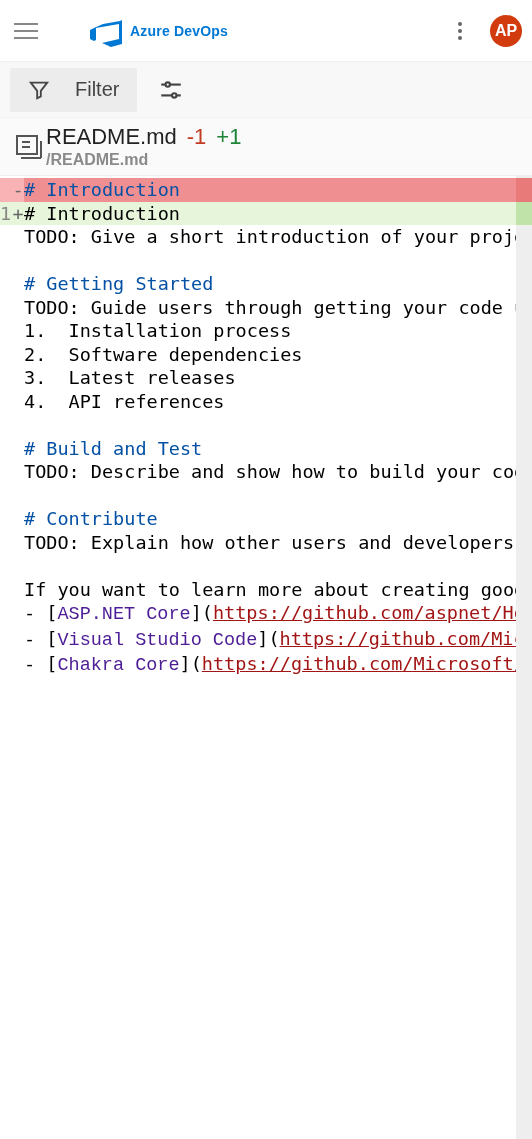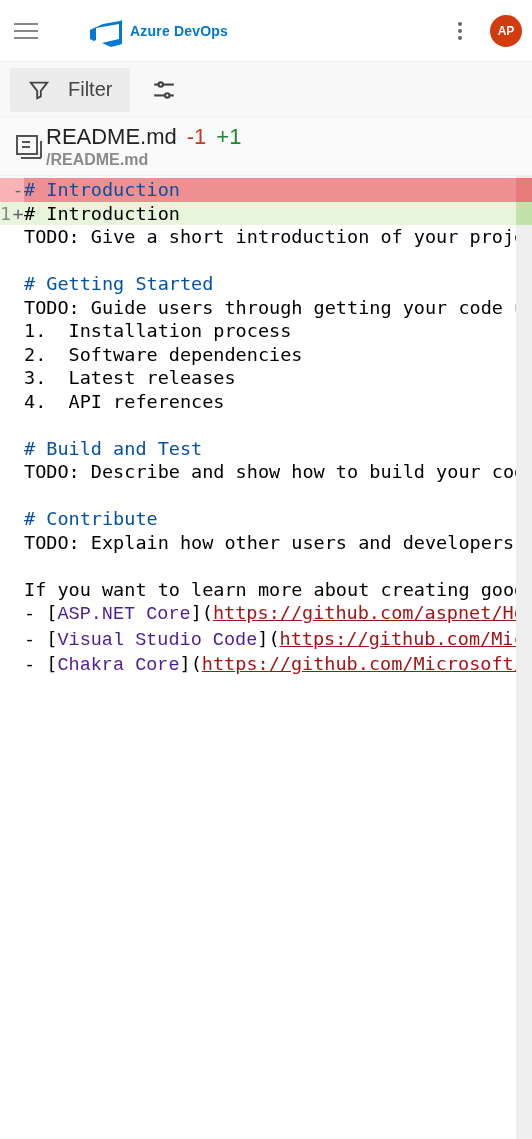--- a/index.html
+++ b/index.html
@@ -12,25 +12,25 @@
       border-bottom: 1px solid #eee;
     }
     .hamburger { width: 28px; height: 28px; display: flex; flex-direction: column; justify-content: center; gap: 5px; margin: 0 8px 0 4px; cursor: pointer; }
     .hamburger span { display: block; height: 2px; background: #888; width: 24px; }
     .logo-wrap { display: flex; align-items: center; gap: 8px; margin-left: 40px; }
     .logo-icon svg { width: 32px; height: 32px; display: block; }
     .logo-text { color: #0078d4; font-weight: 700; font-size: 14px; letter-spacing: .2px; }
     .header-spacer { flex: 1; }
     .kebab { width: 24px; height: 24px; display: flex; flex-direction: column; align-items: center; justify-content: center; gap: 3px; margin-right: 18px; cursor: pointer; }
     .kebab span { width: 4px; height: 4px; background: #666; border-radius: 50%; }
-    .avatar { width: 32px; height: 32px; border-radius: 50%; background: #d23b0e; color: #fff; font-size: 12px; font-weight: 600; display: flex; align-items: center; justify-content: center; }
+    .avatar { width: 32px; height: 32px; border-radius: 50%; background: #d23b0e; color: #fff; font-size: 16px; font-weight: 600; display: flex; align-items: center; justify-content: center; }
 
     
     .toolbar { display: flex; align-items: center; gap: 12px; height: 56px; padding: 0 10px; background: #f8f8f8; border-bottom: 1px solid #f3f3f3; }
-    .filter-btn { display: inline-flex; align-items: center; gap: 18px; height: 44px; padding: 0 18px; background: #ececec; border-radius: 2px; cursor: pointer; }
+    .filter-btn { display: inline-flex; align-items: center; gap: 25px; height: 44px; padding: 0 18px; background: #ececec; border-radius: 2px; cursor: pointer; }
     .filter-btn .ico svg { width: 22px; height: 22px; display: block; }
     .filter-btn .lbl { font-size: 20px; color: #444; }
     .settings-btn { width: 44px; height: 44px; display: flex; align-items: center; justify-content: center; cursor: pointer; }
     .settings-btn svg { width: 26px; height: 26px; display: block; }
 
     
     .file-header { display: flex; align-items: center; height: 58px; padding: 0 14px; background: #fafafa; border-bottom: 1px solid #eee; }
     .file-icon svg { width: 32px; height: 32px; display: block; }
     .file-meta { display: flex; flex-direction: column; line-height: 1.25; }
     .file-line1 { display: flex; align-items: baseline; gap: 10px; }

